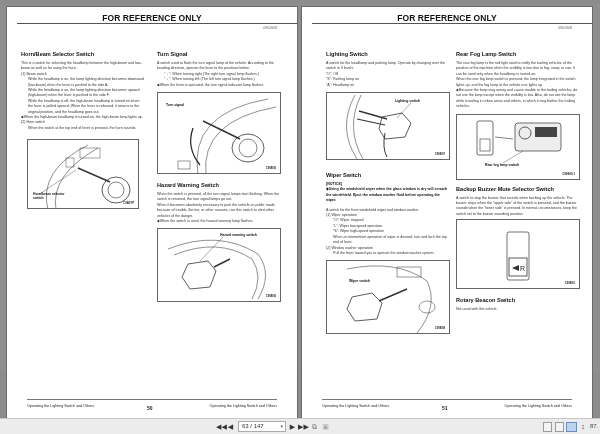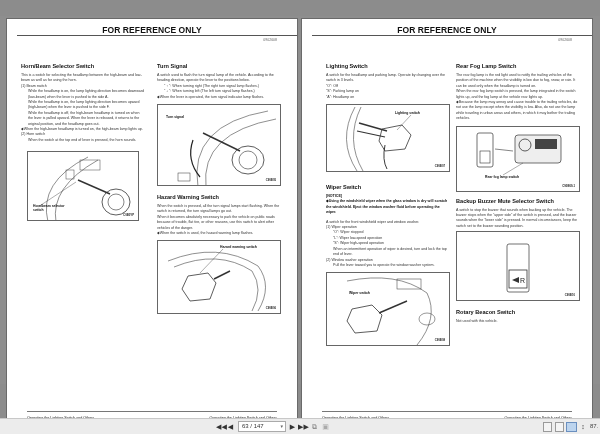--- a/index.html
+++ b/index.html
@@ -1,18 +1,18 @@
 <!DOCTYPE html>
 <html><head>
 <meta charset="utf-8">
 <style>
   * { box-sizing: border-box; margin: 0; padding: 0; }
   html, body { width: 600px; height: 434px; overflow: hidden; }
   body { background: #8c8c8c; font-family: "Liberation Sans", sans-serif; position: relative; }
-  .viewer { position: absolute; left: 0; top: 16px; width: 600px; height: 368px; background: #8e8e8e; }
+  .viewer { position: absolute; left: 0; top: 4px; width: 600px; height: 368px; background: #8e8e8e; }
   .page { position: absolute; top: 2px; width: 292px; height: 414px; background: #fff; border: 1px solid #6a6a6a; overflow: hidden; }
   .page.left { left: 6px; }
   .page.right { left: 301px; }
   .ref-banner { position: absolute; top: 6px; left: 0; width: 100%; text-align: center; font-weight: bold; font-size: 8.5px; color: #111; letter-spacing: 0.1px; }
   .header-rule { position: absolute; top: 16px; left: 10px; right: 0; height: 1px; background: #555; }
   .docno { position: absolute; top: 19px; right: 20px; font-size: 3.5px; color: #666; }
   .col { position: absolute; top: 44px; width: 124px; }
   .col h3 { font-size: 5.6px; font-weight: bold; color: #111; margin-bottom: 4px; }
   .col p { font-size: 3.6px; line-height: 5.4px; color: #333; }
   .col p.ind { padding-left: 7px; }

